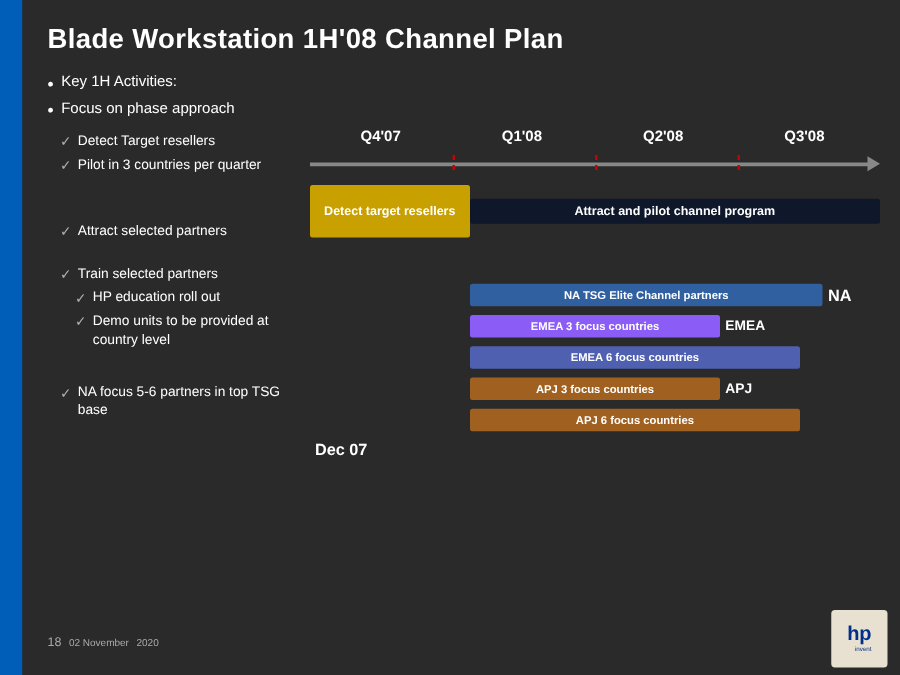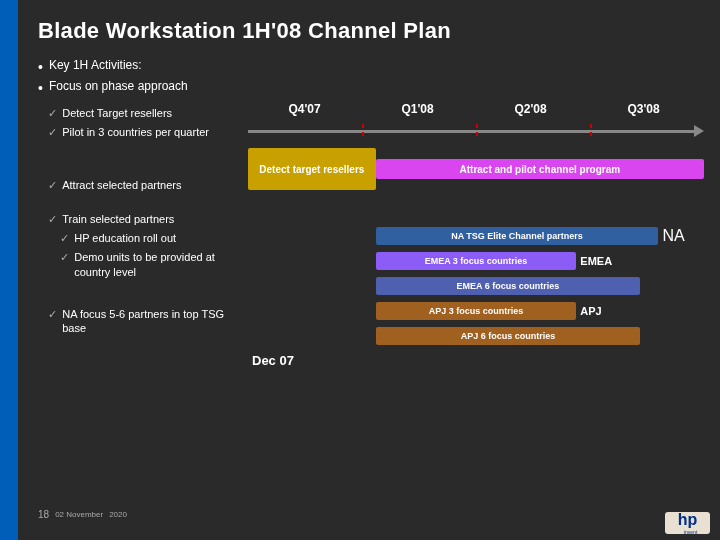--- a/index.html
+++ b/index.html
@@ -149,29 +149,29 @@
       color: #ffffff;
       border-radius: 2px;
       white-space: nowrap;
       padding: 0 5px;
     }
 
     .bar-yellow {
       background: #c8a000;
     }
     .bar-green {
-      background: #d946ef;
+      background: #0f172a;
     }
     .bar-blue {
       background: #3060a0;
     }
 
     .na-label {
-      font-size: 16px;
-      font-weight: normal;
+      font-size: 13px;
+      font-weight: bold;
       color: #ffffff;
       margin-left: 4px;
     }
     .emea-label {
       font-size: 11px;
       font-weight: bold;
       color: #ffffff;
       margin-left: 4px;
     }
     .apj-label {
@@ -180,21 +180,21 @@
       color: #ffffff;
       margin-left: 4px;
     }
 
     
     .hp-logo {
       position: absolute;
       bottom: 6px;
       right: 10px;
       width: 45px;
-      height: 22px;
+      height: 46px;
       background: #e8e0d0;
       border-radius: 3px;
       display: flex;
       align-items: center;
       justify-content: center;
     }
     .hp-logo-text {
       font-size: 16px;
       font-weight: bold;
       color: #003087;

